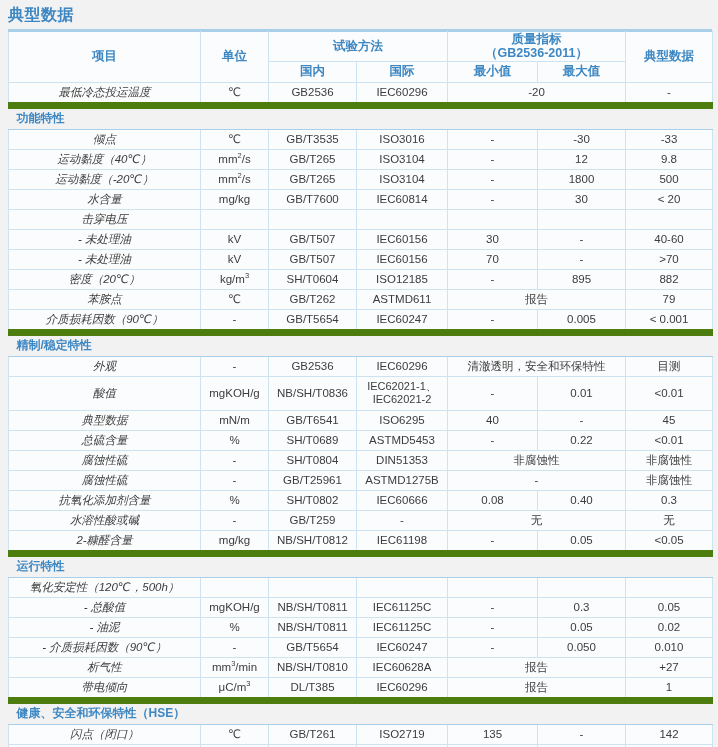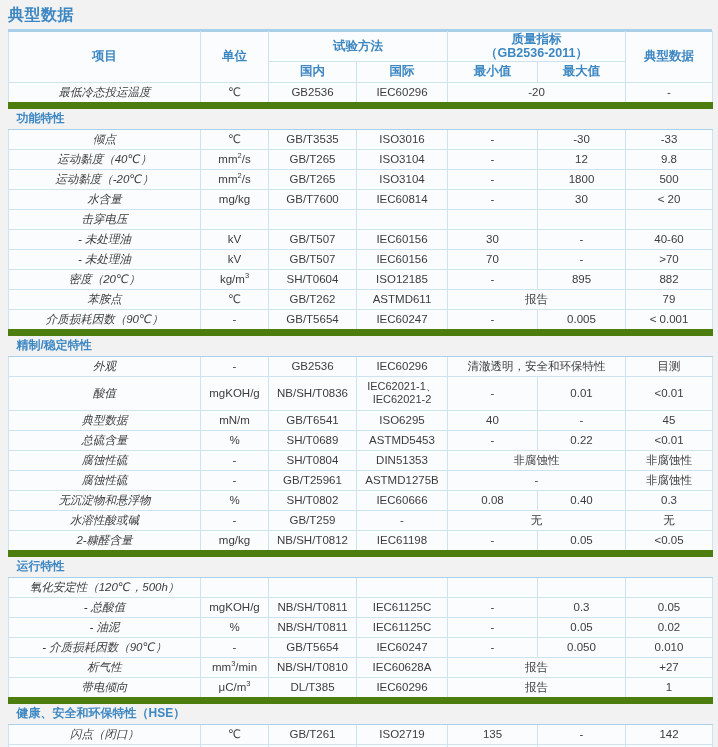--- a/index.html
+++ b/index.html
@@ -290,21 +290,21 @@
         </tr>
         <tr class="">
           <td class="item">腐蚀性硫</td>
           <td>-</td>
           <td>GB/T25961</td>
           <td>ASTMD1275B</td>
           <td colspan="2">-</td>
           <td class="last">非腐蚀性</td>
         </tr>
         <tr class="">
-          <td class="item">无沉淀物和悬浮物</td>
+          <td class="item">抗氧化添加剂含量</td>
           <td>%</td>
           <td>SH/T0802</td>
           <td>IEC60666</td>
           <td>0.08</td>
           <td>0.40</td>
           <td class="last">0.3</td>
         </tr>
         <tr class="">
           <td class="item">水溶性酸或碱</td>
           <td>-</td>

